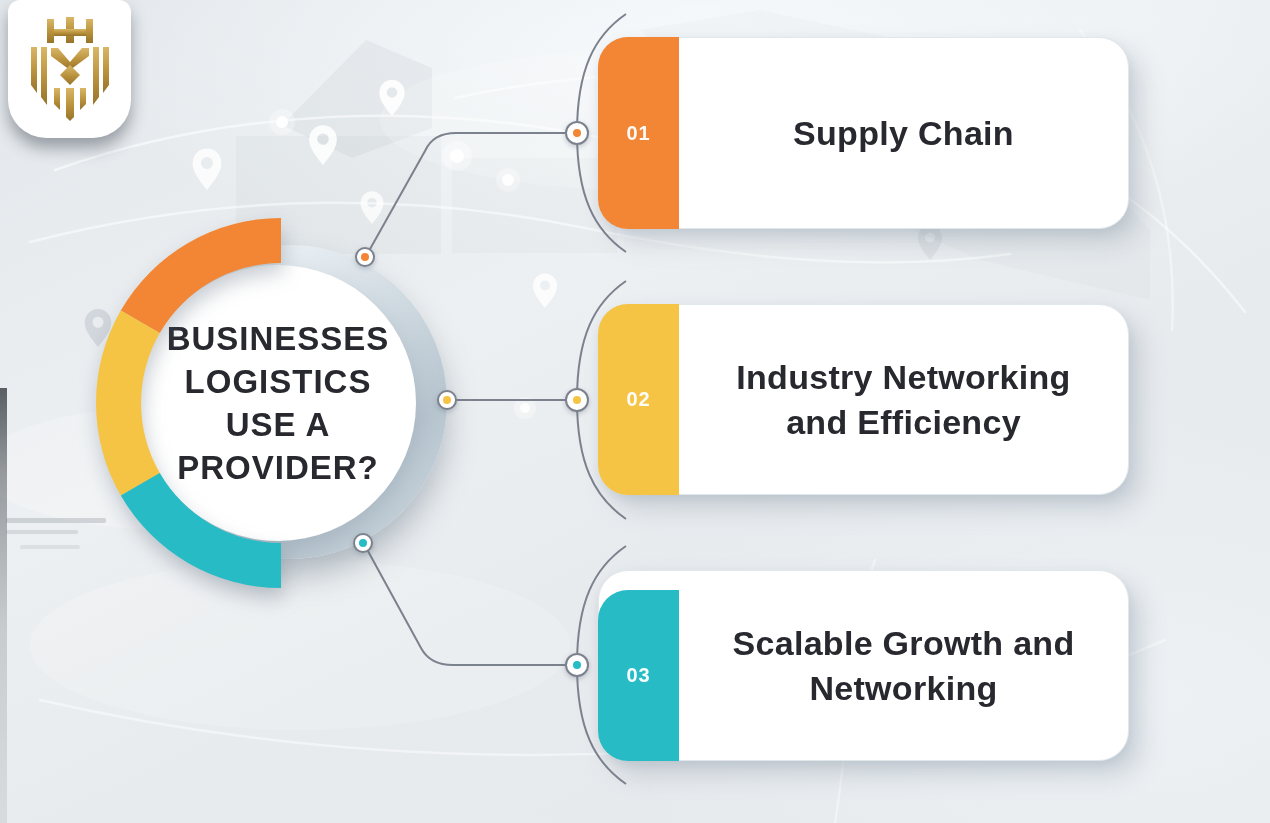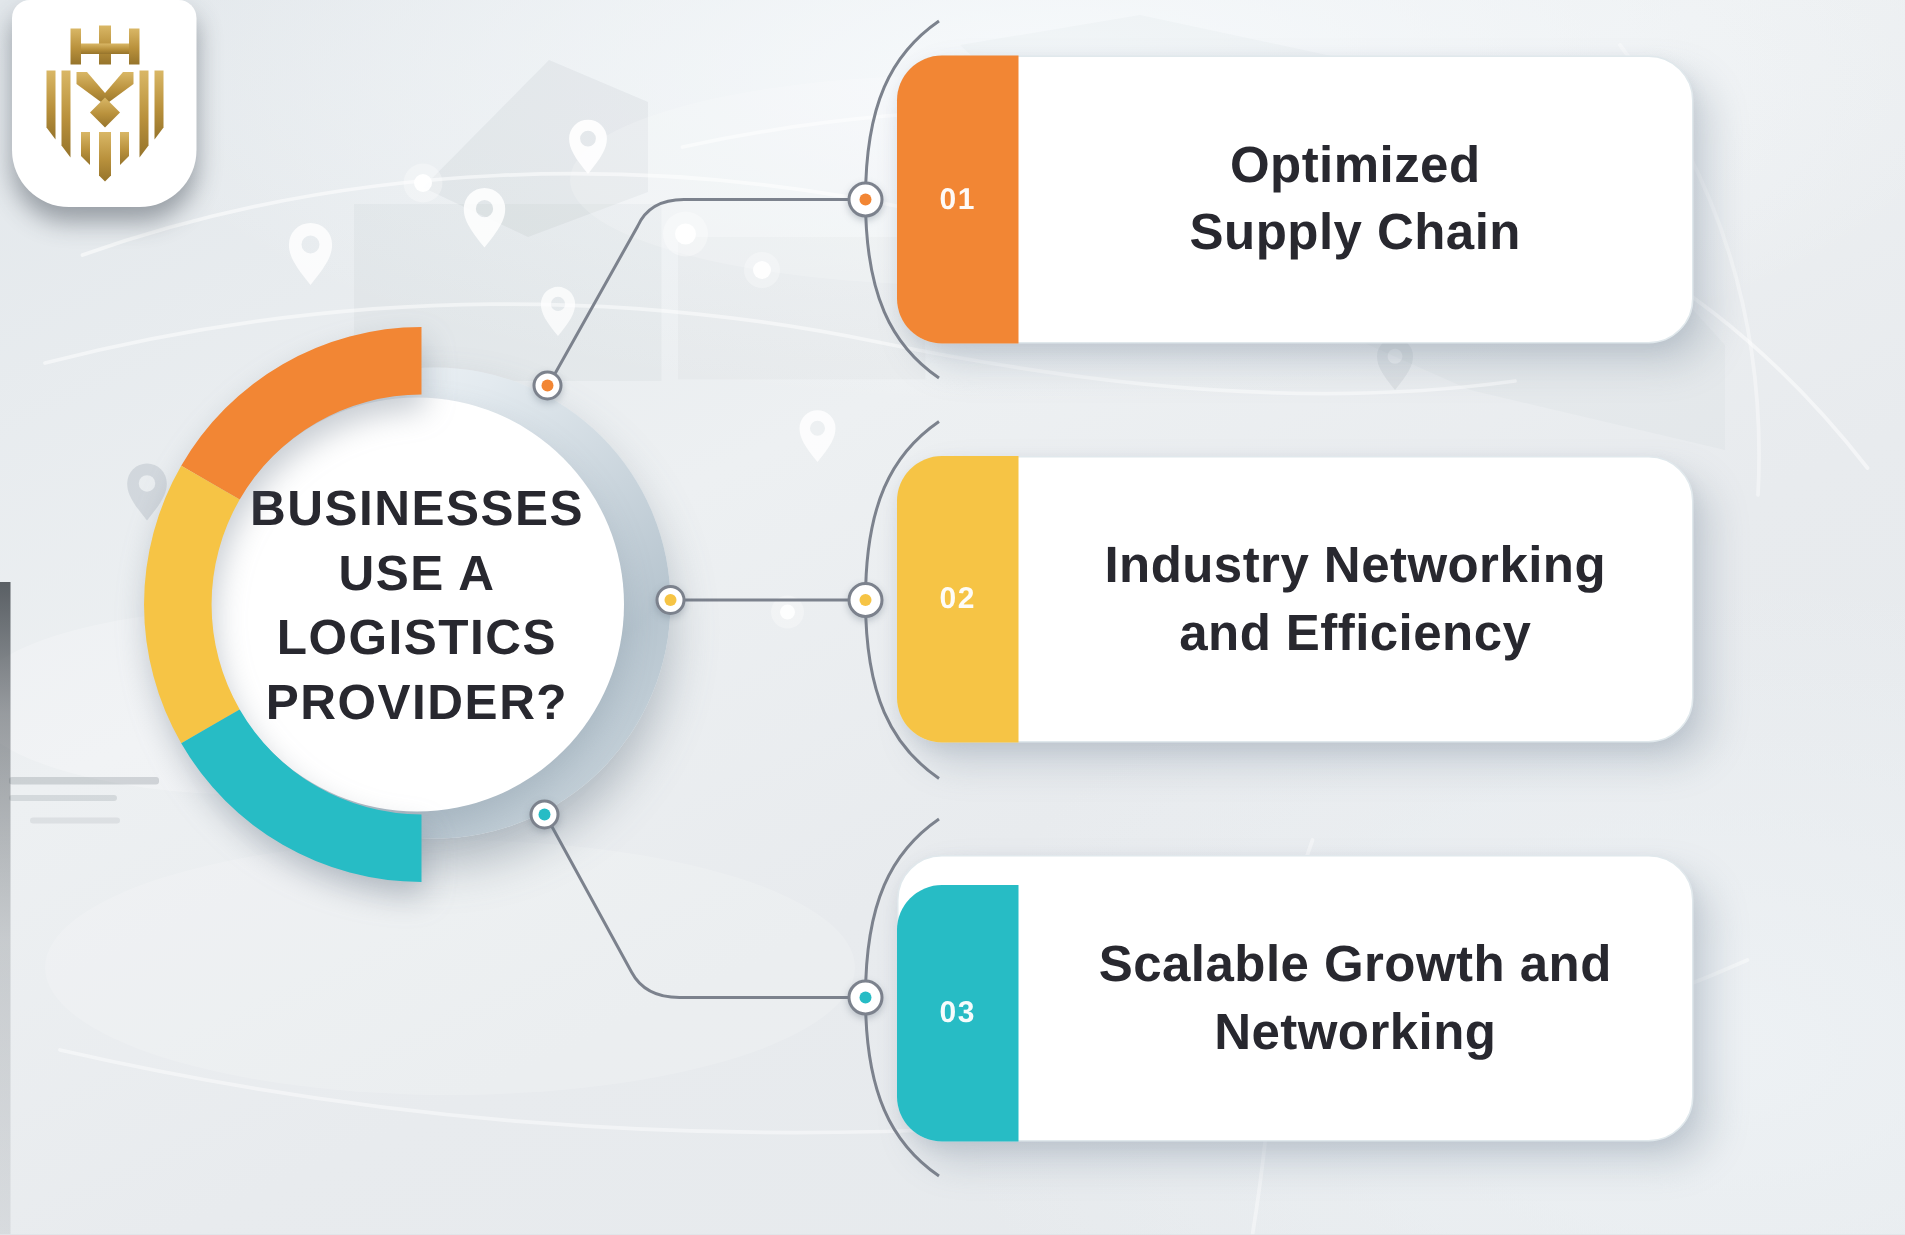--- a/index.html
+++ b/index.html
@@ -145,22 +145,22 @@
       <path d="M626 14 C 594 36 577 70 577 133 C 577 196 594 230 626 252"></path>
       <path d="M626 281 C 594 303 577 337 577 400 C 577 463 594 497 626 519"></path>
       <path d="M626 546 C 594 568 577 602 577 665 C 577 728 594 762 626 784"></path>
     </g>
   </svg>
 
   <div class="hub-ring"></div>
   <div class="hub-circle">
     <div class="hub-title">
       <span>BUSINESSES</span>
+      <span>LOGISTICS</span>
       <span>USE A</span>
-      <span>LOGISTICS</span>
       <span>PROVIDER?</span>
     </div>
   </div>
   <svg class="hub-arc" width="1270" height="823" viewBox="0 0 1270 823">
     <path class="fill-orange" d="M281 218 A 185 185 0 0 0 120.8 310.5 L 159.8 333 A 140 140 0 0 1 281 263 Z"></path>
     <path class="fill-yellow" d="M120.8 310.5 A 185 185 0 0 0 120.8 495.5 L 159.8 473 A 140 140 0 0 1 159.8 333 Z"></path>
     <path class="fill-teal" d="M120.8 495.5 A 185 185 0 0 0 281 588 L 281 543 A 140 140 0 0 1 159.8 473 Z"></path>
   </svg>
 
   <div class="node node-sm" style="left:355px;top:247px;">
@@ -182,21 +182,20 @@
   <div class="node node-lg" style="left:565px;top:653px;">
     <span class="node-core" style="background-color: rgb(39, 188, 197);"></span>
   </div>
 
   <div class="card" style="top:37px;height:192px;">
     <div class="card-tab" style="background-color: rgb(242, 134, 52);">
       <span class="card-num">01</span>
     </div>
     <div class="card-body">
       <div class="card-title">
-        <span>Optimized</span>
         <span>Supply Chain</span>
       </div>
     </div>
   </div>
 
   <div class="card" style="top:304px;height:191px;">
     <div class="card-tab" style="background-color: rgb(246, 196, 69);">
       <span class="card-num">02</span>
     </div>
     <div class="card-body">

